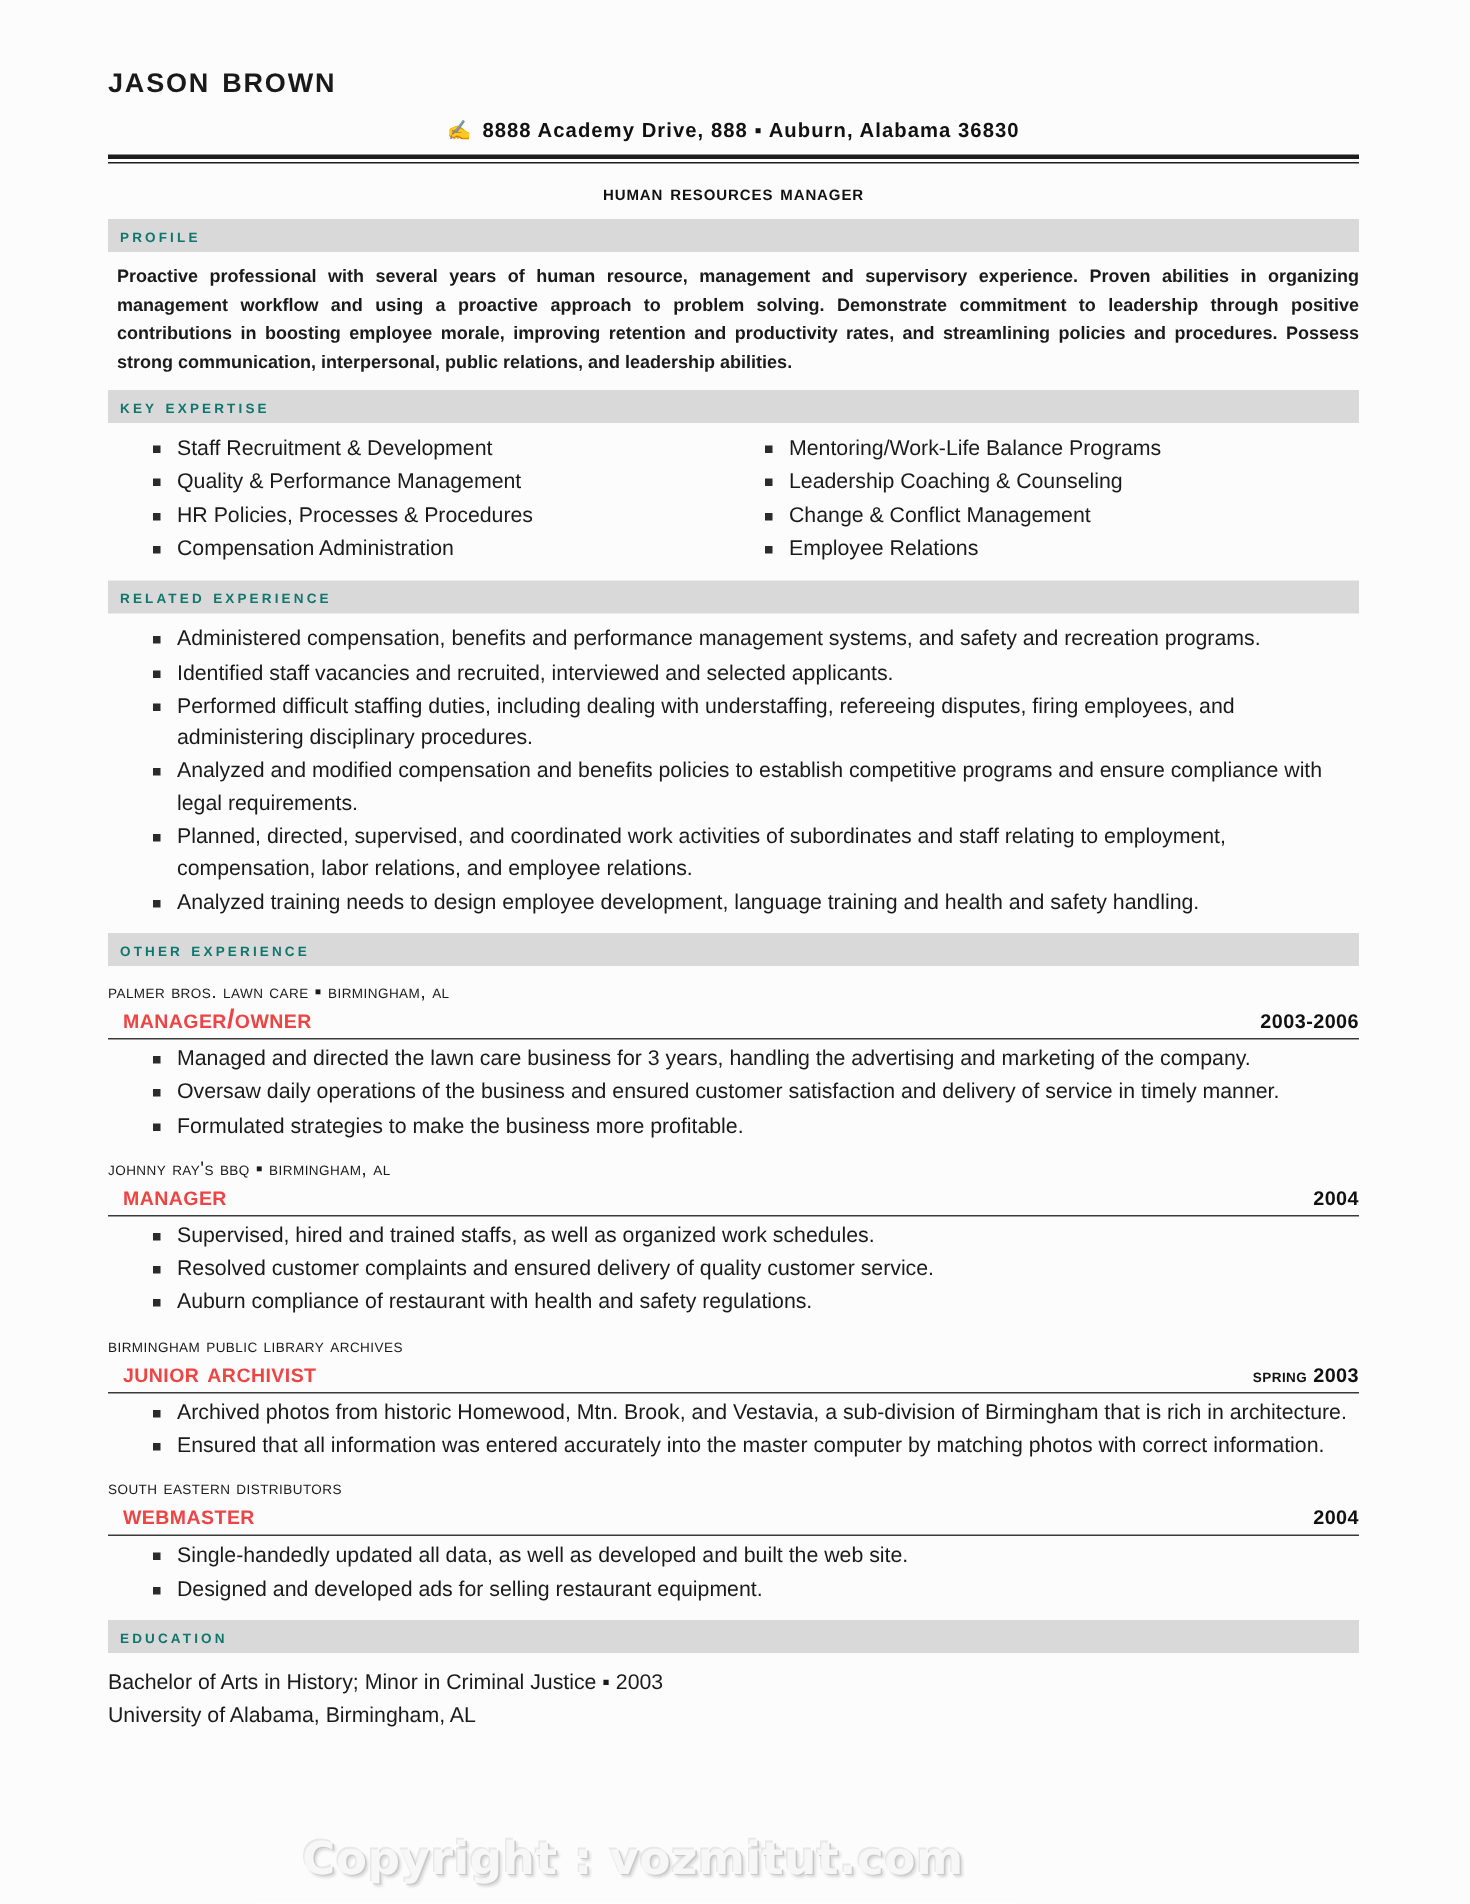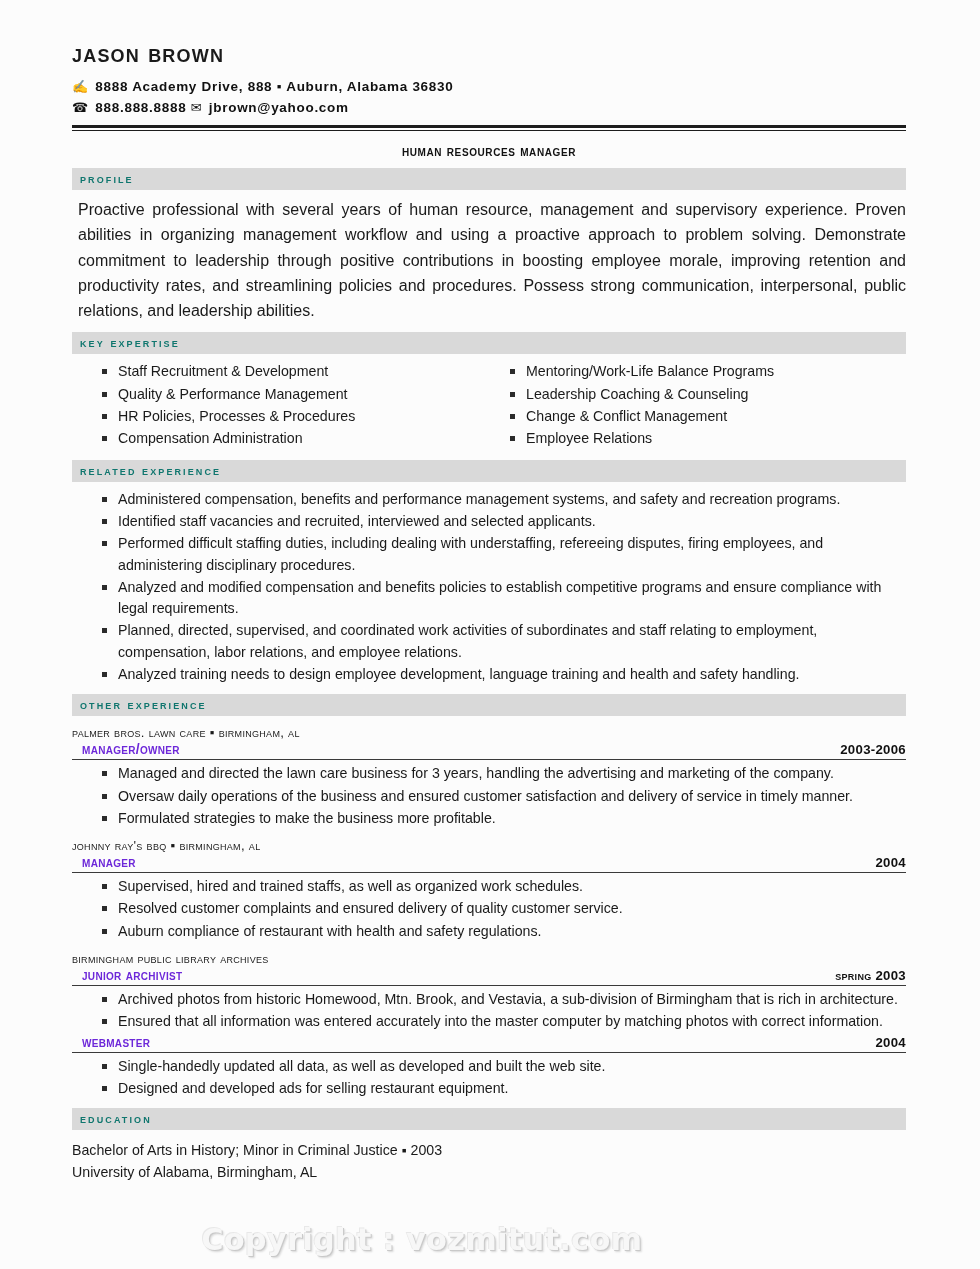--- a/index.html
+++ b/index.html
@@ -33,21 +33,21 @@
     font-weight: 700;
     letter-spacing: 1.2px;
     font-variant: small-caps;
     text-transform: lowercase;
     color: #1a1a1a;
     padding-top: 40px;
     line-height: 1.1;
   }
   .name::first-letter { font-size: 25px; }
   .contact {
-    text-align: left;
+    text-align: center;
     font-size: 13.5px;
     font-weight: 700;
     letter-spacing: 0.7px;
     color: #111;
     line-height: 1.6;
     margin-top: 8px;
   }
   .contact .ico {
     font-weight: 400;
     font-size: 13px;
@@ -83,26 +83,27 @@
     text-transform: lowercase;
     letter-spacing: 2.1px;
     padding: 4px 0 4px 8px;
     color: #0f766e;
     margin-top: 9px;
     margin-bottom: 7px;
   }
 
   
   .para {
-    font-size: 16px;
+    font-size: 12px;
     line-height: 1.58;
     text-align: justify;
     color: #1a1a1a;
     margin: 0 0 2px 6px;
     width: 828px;
+    font-weight: bold;
   }
 
   
   ul.blist {
     list-style: none;
     margin: 0;
     padding: 0;
   }
   ul.blist > li {
     position: relative;
@@ -146,26 +147,26 @@
   }
   .jobrow {
     display: flex;
     justify-content: space-between;
     align-items: baseline;
     border-bottom: 1.5px solid #3a3a3a;
     padding: 0 0 2px 10px;
     margin-bottom: 3px;
   }
   .jobtitle {
-    font-size: 14px;
+    font-size: 18px;
     font-weight: 700;
     font-variant: small-caps;
     text-transform: lowercase;
     letter-spacing: 0.3px;
-    color: #6d28d9;
+    color: #ef4444;
   }
   .jobdate {
     font-size: 13.2px;
     font-weight: 700;
     font-variant: small-caps;
     text-transform: lowercase;
     letter-spacing: 0.3px;
     color: #111;
   }
 
@@ -203,26 +204,20 @@
 <div id="page">
   <div id="sheet">
 
     <div>
       <div class="name">Jason Brown</div>
 
       <div class="contact">
         <div>
           <span class="ico">✍</span>
           <span>8888 Academy Drive, 888 ▪ Auburn, Alabama 36830</span>
-        </div>
-        <div>
-          <span class="ico">☎</span>
-          <span>888.888.8888</span>
-          <span class="ico">✉</span>
-          <span>jbrown@yahoo.com</span>
         </div>
       </div>
 
       <div class="rule-double"></div>
     </div>
 
     <div class="doctitle">Human Resources Manager</div>
 
     <div class="secbar">Profile</div>
     <p class="para">Proactive professional with several years of human resource, management and supervisory experience. Proven abilities in organizing management workflow and using a proactive approach to problem solving. Demonstrate commitment to leadership through positive contributions in boosting employee morale, improving retention and productivity rates, and streamlining policies and procedures. Possess strong communication, interpersonal, public relations, and leadership abilities.</p>
@@ -291,20 +286,21 @@
         <span class="jobtitle">Junior Archivist</span>
         <span class="jobdate">Spring 2003</span>
       </div>
       <ul class="blist indent">
         <li>Archived photos from historic Homewood, Mtn. Brook, and Vestavia, a sub-division of Birmingham that is rich in architecture.</li>
         <li>Ensured that all information was entered accurately into the master computer by matching photos with correct information.</li>
       </ul>
     </div>
 
     <div>
+      <div class="company">South Eastern Distributors</div>
       <div class="jobrow">
         <span class="jobtitle">Webmaster</span>
         <span class="jobdate">2004</span>
       </div>
       <ul class="blist indent">
         <li>Single-handedly updated all data, as well as developed and built the web site.</li>
         <li>Designed and developed ads for selling restaurant equipment.</li>
       </ul>
     </div>
 

